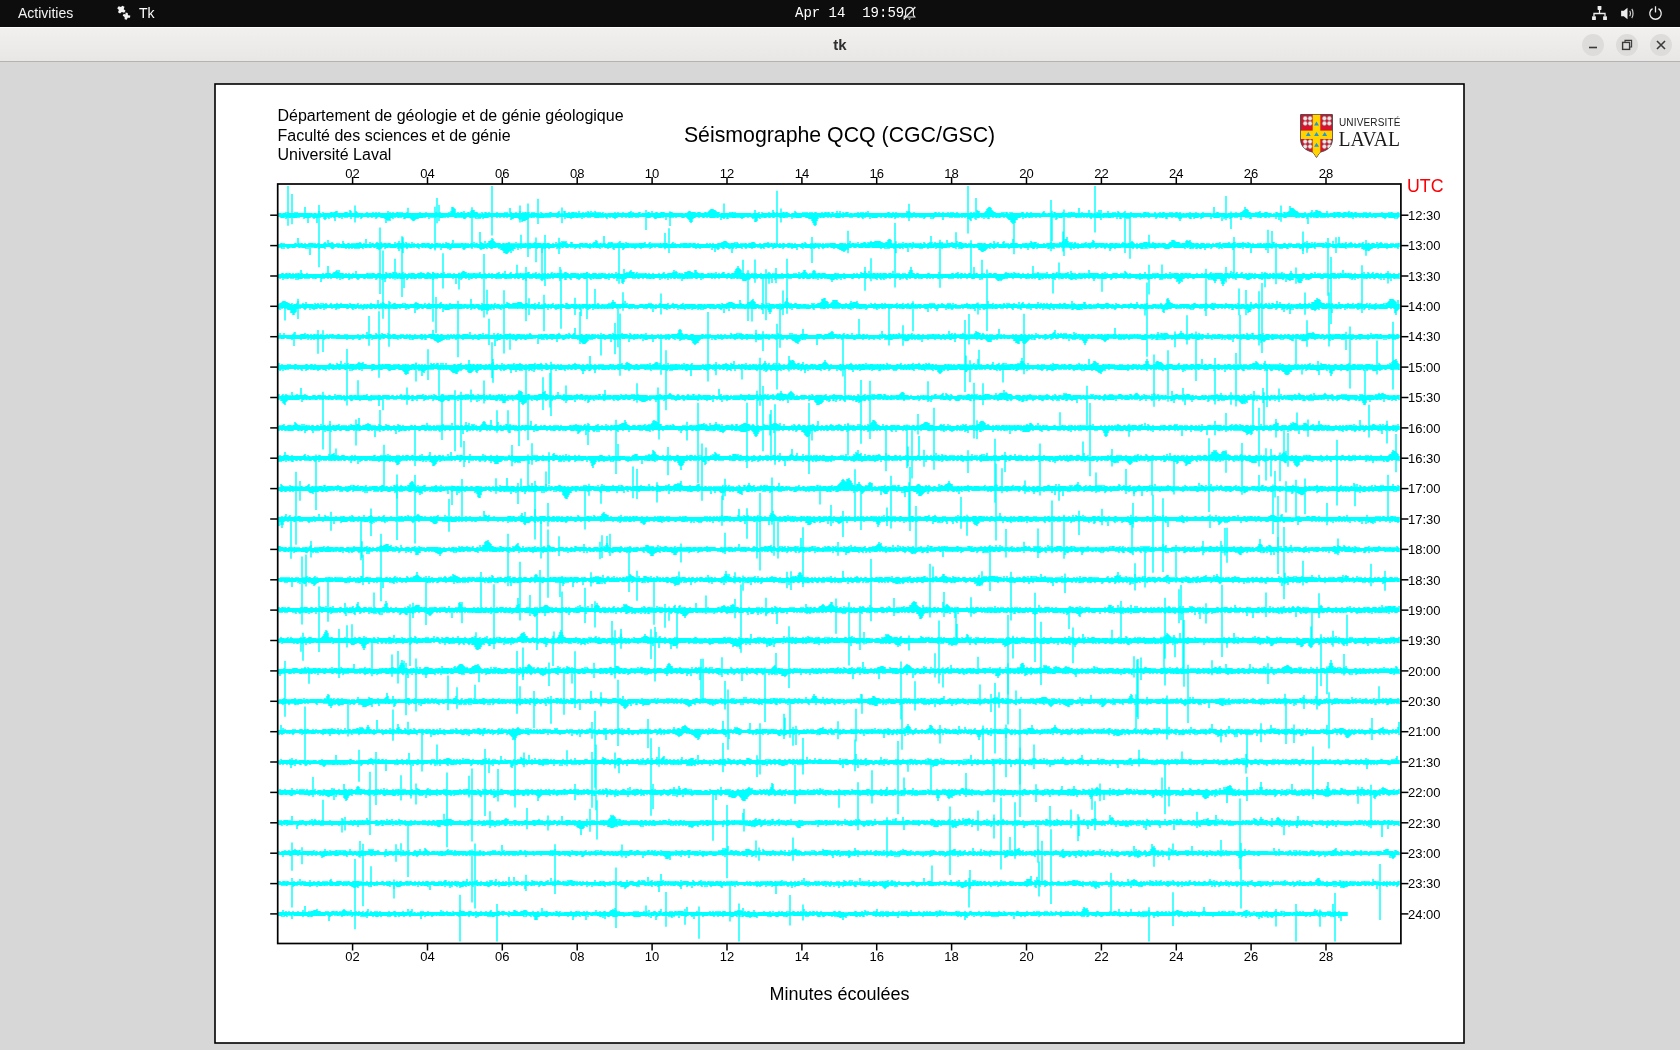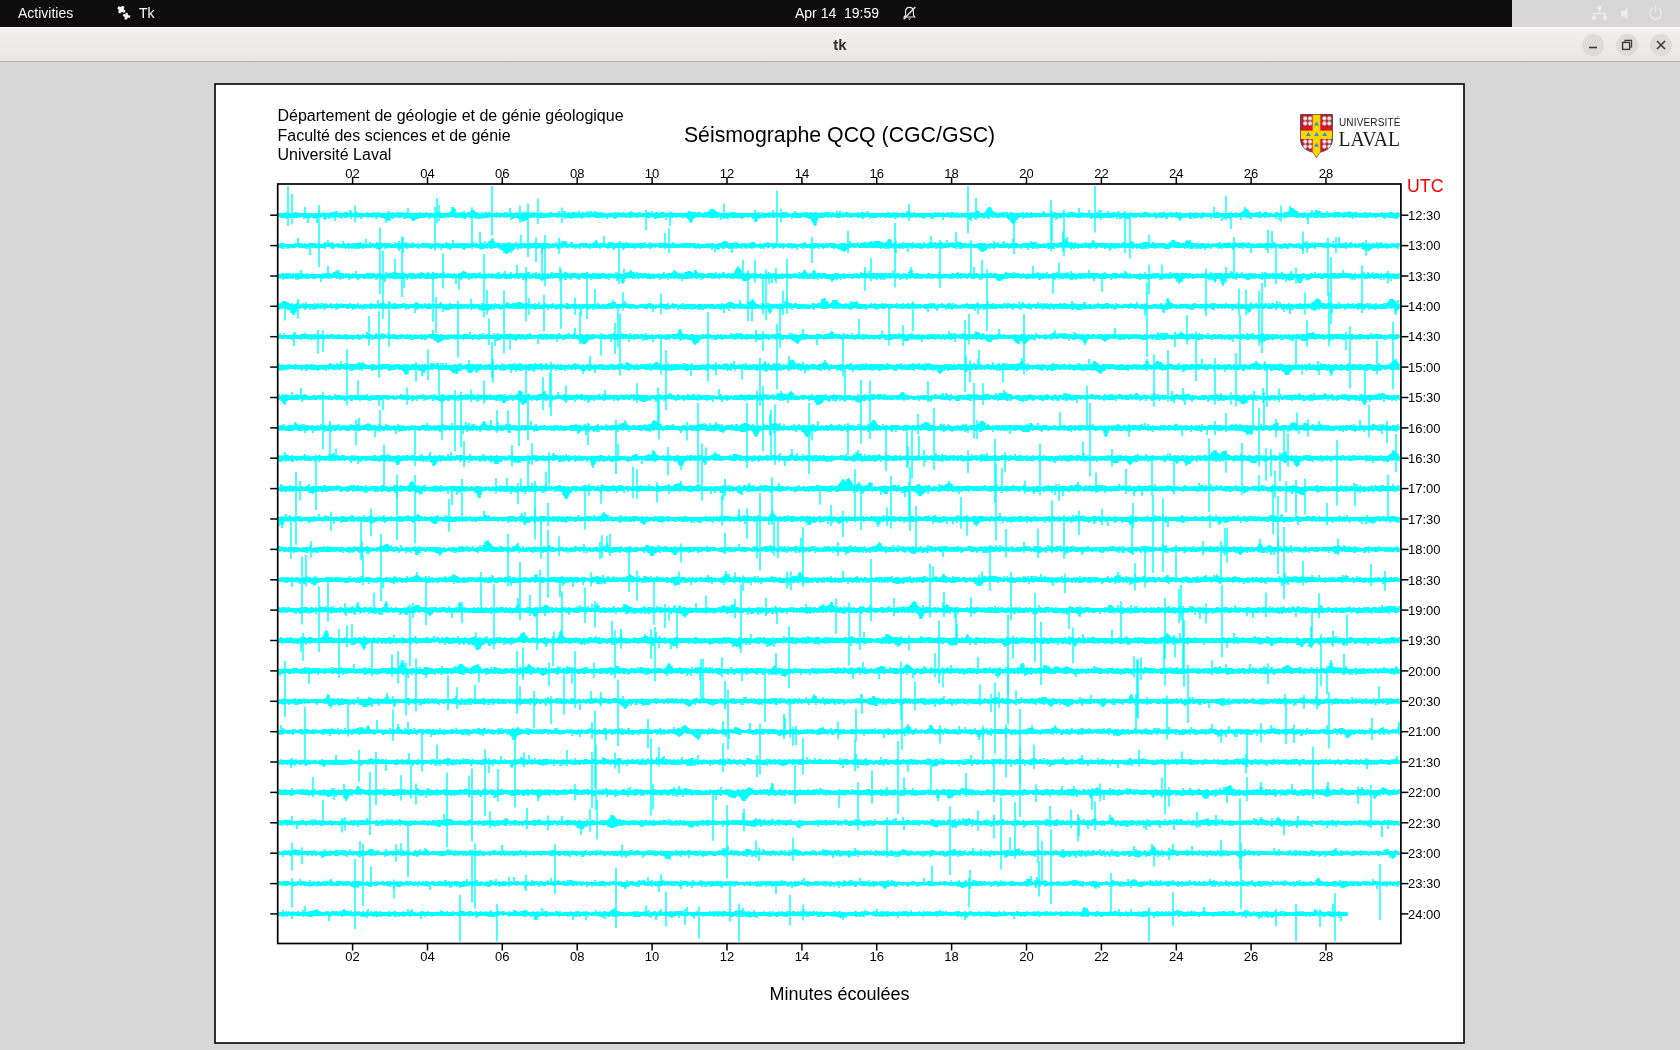--- a/index.html
+++ b/index.html
@@ -1,17 +1,17 @@
 <!DOCTYPE html>
 <html><head><meta charset="utf-8"><title>tk</title><style>
 html,body{margin:0;padding:0;width:1680px;height:1050px;overflow:hidden;background:#d8d7d7;font-family:"Liberation Sans",sans-serif;}
-#topbar{position:absolute;left:0;top:0;width:1512px;height:27px;background:#0d0d0d;color:#f3f3f3;}
+#topbar{position:absolute;left:0;top:0;width:1680px;height:27px;background:#0d0d0d;color:#f3f3f3;}
 #topbar .act{position:absolute;left:18px;top:5px;font-size:14px;}
 #topbar .tkapp{position:absolute;left:116px;top:5px;font-size:14px;color:#fff;}
-#topbar .clock{position:absolute;left:795px;top:5px;font-size:14px;color:#fff;}
+#topbar .clock{position:absolute;left:795px;top:5px;font-size:14px;color:#fff;font-family:Liberation Mono, monospace;}
 #titlebar{position:absolute;left:0;top:27px;width:1680px;height:35px;background:linear-gradient(#f1f0ef,#e9e7e5);border-top:1px solid #fdfdfd;border-bottom:1px solid #b5b3b1;box-sizing:border-box;}
 #titlebar .t{position:absolute;left:0;width:100%;text-align:center;top:8px;font-size:15px;font-weight:bold;color:#2e2e2e;}
 .wbtn{position:absolute;top:6px;width:22px;height:22px;border-radius:50%;background:#dedcda;}
 </style></head>
 <body>
 <svg width="1680" height="1050" viewBox="0 0 1680 1050" style="position:absolute;left:0;top:0">
     <rect x="215" y="84" width="1249" height="959" fill="#ffffff" stroke="#000000" stroke-width="1.6"></rect>
     <g stroke="#00ffff" fill="none">
       <path stroke-width="1.5" d="M279 213V217m1 -4v4m1 -4v5m1 -4v4m1 -5v5m1 -5v5m1 -5v4m1 -5v7m1 -5v4m1 -6v5m1 -4v5m1 -5v5m1 -5v5m1 -5v4m1 -4v5m1 -5v5m1 -6v6m1 -5v5m1 -6v6m1 -5v4m1 -4v5m1 -5v4m1 -4v4m1 -4v4m1 -4v4m1 -4v6m1 -12v11m1 -5v5m1 -5v5m1 -5v10m1 -10v5m1 -5v5m1 -5v4m1 -4v4m1 -3v4m1 -5v6m1 -6v5m1 -5v5m1 -4v9m1 -10v5m1 -7v6m1 -4v5m1 -5v4m1 -3v3m1 -5v5m1 -4v6m1 -6v7m1 -7v6m1 -6v4m1 -4v5m1 -5v6m1 -6v4m1 -5v6m1 -6v5m1 -4v4m1 -5v6m1 -6v9m1 -10v6m1 -6v6m1 -4v4m1 -4v5m1 -5v5m1 -5v4m1 -4v6m1 -6v4m1 -4v4m1 -5v6m1 -6v5m1 -5v6m1 -5v4m1 -4v4m1 -7v7m1 -6v8m1 -6v4m1 -4v4m1 -4v4m1 -4v4m1 -6v7m1 -6v5m1 -4v5m1 -5v4m1 -4v4m1 -4v6m1 -6v5m1 -5v4m1 -3v3m1 -4v4m1 -4v4m1 -5v5m1 -4v5m1 -5v4m1 -4v4m1 -4v4m1 -4v5m1 -6v5m1 -4v4m1 -4v4m1 -5v7m1 -6v5m1 -5v4m1 -5v5m1 -4v4m1 -4v5m1 -5v5m1 -5v5m1 -5v5m1 -5v6m1 -6v10m1 -10v7m1 -9v10m1 -8v7m1 -8v9m1 -8v5m1 -5v5m1 -6v7m1 -6v4m1 -4v5m1 -5v4m1 -5v5m1 -5v6m1 -5v5m1 -6v5m1 -4v5m1 -6v5m1 -4v4m1 -4v6m1 -6v6m1 -6v5m1 -6v6m1 -5v5m1 -5v5m1 -5v5m1 -5v6m1 -6v7m1 -7v8m1 -8v8m1 -8v7m1 -7v6m1 -6v6m1 -6v6m1 -6v5m1 -6v6m1 -5v5m1 -5v5m1 -5v5m1 -5v4m1 -4v5m1 -6v5m1 -4v4m1 -4v4m1 -4v6m1 -6v4m1 -4v5m1 -5v4m1 -4v5m1 -5v4m1 -4v5m1 -6v5m1 -4v4m1 -4v4m1 -4v4m1 -5v6m1 -5v5m1 -5v5m1 -5v5m1 -5v4m1 -4v5m1 -5v4m1 -4v4m1 -4v5m1 -6v5m1 -4v4m1 -6v6m1 -10v10m1 -10v10m1 -9v9m1 -8v9m1 -5v5m1 -5v5m1 -6v5m1 -4v5m1 -5v4m1 -5v6m1 -6v5m1 -4v5m1 -7v8m1 -6v6m1 -6v5m1 -5v4m1 -5v5m1 -5v5m1 -4v5m1 -7v7m1 -8v7m1 -7v8m1 -8v7m1 -5v6m1 -6v7m1 -7v5m1 -4v6m1 -5v4m1 -5v6m1 -5v4m1 -6v5m1 -4v6m1 -5v4m1 -6v6m1 -6v6m1 -5v5m1 -5v5m1 -6v5m1 -4v4m1 -4v4m1 -4v5m1 -5v4m1 -4v4m1 -4v4m1 -4v4m1 -5v6m1 -5v4m1 -4v4m1 -4v5m1 -5v4m1 -4v4m1 -4v4m1 -4v5m1 -6v5m1 -4v4m1 -5v6m1 -5v4m1 -3v3m1 -9v9m1 -5v8m1 -7v6m1 -6v6m1 -6v5m1 -5v5m1 -6v6m1 -5v5m1 -5v5m1 -5v6m1 -8v9m1 -7v6m1 -6v9m1 -10v9m1 -8v8m1 -9v9m1 -9v8m1 -7v7m1 -8v7m1 -7v6m1 -4v3m1 -4v5m1 -6v6m1 -5v4m1 -5v6m1 -5v4m1 -4v4m1 -4v5m1 -5v4m1 -4v5m1 -4v4m1 -6v6m1 -5v5m1 -5v5m1 -4v4m1 -5v4m1 -4v5m1 -5v4m1 -4v5m1 -5v4m1 -5v6m1 -6v5m1 -4v4m1 -4v4m1 -4v4m1 -4v4m1 -4v4m1 -4v5m1 -6v6m1 -7v6m1 -4v4m1 -3v3m1 -4v4m1 -3v3m1 -6v6m1 -6v8m1 -6v4m1 -4v5m1 -5v5m1 -6v6m1 -5v5m1 -5v6m1 -7v6m1 -6v6m1 -6v6m1 -5v4m1 -5v6m1 -5v5m1 -5v5m1 -7v6m1 -4v5m1 -5v4m1 -4v6m1 -7v5m1 -4v5m1 -5v4m1 -5v5m1 -4v4m1 -6v7m1 -6v5m1 -4v5m1 -7v6m1 -4v4m1 -5v5m1 -4v4m1 -6v7m1 -6v6m1 -5v5m1 -6v6m1 -5v5m1 -6v5m1 -4v5m1 -5v4m1 -5v6m1 -4v3m1 -4v4m1 -4v5m1 -4v5m1 -6v4m1 -4v4m1 -4v5m1 -5v4m1 -4v4m1 -4v5m1 -5v5m1 -6v7m1 -6v5m1 -5v5m1 -6v5m1 -4v4m1 -4v4m1 -4v4m1 -4v5m1 -6v5m1 -4v4m1 -4v4m1 -4v5m1 -5v4m1 -4v4m1 -5v6m1 -6v6m1 -7v6m1 -4v5m1 -6v5m1 -4v4m1 -4v4m1 -4v5m1 -5v4m1 -4v5m1 -6v5m1 -5v5m1 -3v3m1 -4v4m1 -4v4m1 -4v4m1 -4v4m1 -4v4m1 -4v5m1 -6v6m1 -6v6m1 -5v5m1 -5v4m1 -6v6m1 -4v4m1 -4v5m1 -5v6m1 -7v7m1 -7v6m1 -5v5m1 -5v5m1 -5v5m1 -6v6m1 -6v5m1 -5v6m1 -6v5m1 -4v4m1 -4v7m1 -7v4m1 -4v4m1 -4v4m1 -5v6m1 -6v6m1 -6v5m1 -4v5m1 -5v4m1 -4v4m1 -4v5m1 -5v4m1 -4v4m1 -4v4m1 -4v4m1 -4v4m1 -4v5m1 -5v5m1 -4v4m1 -5v4m1 -4v4m1 -4v5m1 -6v7m1 -8v9m1 -9v11m1 -10v11m1 -11v10m1 -10v7m1 -7v6m1 -6v6m1 -5v4m1 -4v4m1 -5v5m1 -5v6m1 -6v5m1 -4v4m1 -4v4m1 -4v5m1 -5v5m1 -6v5m1 -5v5m1 -4v5m1 -6v5m1 -6v6m1 -7v8m1 -9v9m1 -9v9m1 -9v9m1 -8v8m1 -8v8m1 -7v6m1 -5v6m1 -6v6m1 -6v5m1 -3v3m1 -4v7m1 -7v5m1 -5v5m1 -5v6m1 -6v5m1 -5v4m1 -4v6m1 -6v6m1 -6v4m1 -5v6m1 -5v4m1 -5v6m1 -6v6m1 -5v5m1 -6v6m1 -5v5m1 -5v4m1 -4v5m1 -5v4m1 -4v5m1 -5v5m1 -5v6m1 -6v5m1 -5v5m1 -5v4m1 -4v4m1 -4v4m1 -4v5m1 -5v4m1 -4v4m1 -4v4m1 -3v4m1 -5v6m1 -6v5m1 -8v12m1 -9v9m1 -9v8m1 -8v5m1 -6v6m1 -4v5m1 -5v3m1 -5v6m1 -5v4m1 -4v5m1 -5v5m1 -5v5m1 -5v4m1 -4v4m1 -5v6m1 -5v5m1 -5v4m1 -4v4m1 -7v8m1 -6v6m1 -5v4m1 -4v4m1 -5v5m1 -4v4m1 -4v4m1 -4v5m1 -5v5m1 -5v4m1 -5v6m1 -6v6m1 -5v5m1 -6v5m1 -5v6m1 -5v4m1 -4v4m1 -3v3m1 -3v3m1 -4v6m1 -6v4m1 -4v5m1 -7v6m1 -5v6m1 -5v5m1 -5v5m1 -5v5m1 -5v5m1 -5v5m1 -5v4m1 -5v5m1 -4v4m1 -5v5m1 -4v5m1 -6v6m1 -5v5m1 -5v6m1 -7v7m1 -6v6m1 -7v9m1 -8v10m1 -10v12m1 -13v14m1 -14v13m1 -12v8m1 -8v6m1 -6v4m1 -4v5m1 -5v5m1 -6v5m1 -4v5m1 -5v5m1 -6v5m1 -5v5m1 -4v4m1 -5v6m1 -6v5m1 -4v4m1 -3v4m1 -6v5m1 -5v5m1 -3v3m1 -4v4m1 -4v5m1 -7v7m1 -5v5m1 -5v5m1 -7v7m1 -5v4m1 -3v3m1 -5v6m1 -5v4m1 -4v4m1 -5v5m1 -5v5m1 -5v5m1 -3v3m1 -4v5m1 -5v4m1 -4v5m1 -4v3m1 -4v4m1 -4v4m1 -4v4m1 -4v4m1 -5v6m1 -5v5m1 -5v4m1 -5v5m1 -4v5m1 -6v7m1 -6v4m1 -4v5m1 -6v5m1 -4v4m1 -6v6m1 -4v4m1 -4v6m1 -6v4m1 -4v5m1 -5v5m1 -5v5m1 -5v5m1 -5v5m1 -5v5m1 -5v4m1 -4v4m1 -4v4m1 -4v5m1 -5v4m1 -4v4m1 -4v4m1 -4v5m1 -5v5m1 -5v4m1 -5v5m1 -5v6m1 -5v4m1 -4v5m1 -5v5m1 -6v5m1 -4v4m1 -4v6m1 -7v6m1 -5v4m1 -4v5m1 -5v4m1 -4v4m1 -4v4m1 -4v5m1 -5v4m1 -4v5m1 -5v4m1 -4v4m1 -6v7m1 -6v5m1 -6v7m1 -6v6m1 -5v4m1 -4v5m1 -5v4m1 -5v5m1 -4v4m1 -4v5m1 -5v4m1 -4v4m1 -4v4m1 -4v5m1 -5v4m1 -4v5m1 -5v4m1 -4v6m1 -6v5m1 -5v4m1 -4v4m1 -4v4m1 -4v4m1 -4v4m1 -4v6m1 -6v4m1 -4v6m1 -6v5m1 -6v5m1 -5v5m1 -4v4m1 -4v4m1 -5v5m1 -4v4m1 -4v4m1 -4v4m1 -5v8m1 -7v4m1 -4v4m1 -4v4m1 -4v4m1 -5v5m1 -4v4m1 -4v5m1 -6v5m1 -4v5m1 -6v5m1 -4v4m1 -4v5m1 -5v4m1 -5v6m1 -5v4m1 -4v5m1 -4v3m1 -4v4m1 -4v5m1 -5v4m1 -4v4m1 -4v5m1 -5v4m1 -4v4m1 -4v6m1 -6v6m1 -6v7m1 -8v9m1 -8v5m1 -5v5m1 -6v5m1 -4v6m1 -6v4m1 -7v8m1 -7v7m1 -7v7m1 -5v4m1 -4v4m1 -4v5m1 -5v4m1 -4v6m1 -7v5m1 -6v7m1 -9v8m1 -9v11m1 -12v12m1 -12v10m1 -9v9m1 -7v7m1 -6v7m1 -6v5m1 -5v5m1 -4v5m1 -5v5m1 -5v4m1 -4v5m1 -5v5m1 -5v4m1 -5v5m1 -4v4m1 -5v6m1 -4v3m1 -5v5m1 -5v6m1 -5v6m1 -5v6m1 -8v8m1 -7v9m1 -10v11m1 -10v11m1 -11v10m1 -10v10m1 -10v7m1 -7v7m1 -7v5m1 -5v5m1 -5v5m1 -5v4m1 -5v5m1 -5v7m1 -6v4m1 -3v4m1 -5v5m1 -6v5m1 -4v4m1 -4v5m1 -5v5m1 -6v5m1 -4v5m1 -5v4m1 -4v4m1 -4v4m1 -4v5m1 -5v4m1 -4v4m1 -4v4m1 -4v5m1 -4v3m1 -4v4m1 -5v5m1 -6v6m1 -4v4m1 -4v4m1 -3v3m1 -4v4m1 -4v4m1 -4v4m1 -4v4m1 -4v5m1 -4v3m1 -5v6m1 -6v5m1 -4v7m1 -7v6m1 -6v4m1 -4v5m1 -5v5m1 -5v5m1 -5v5m1 -6v5m1 -4v4m1 -4v4m1 -4v4m1 -4v4m1 -4v5m1 -6v5m1 -4v5m1 -6v5m1 -5v5m1 -4v4m1 -5v5m1 -4v4m1 -4v5m1 -5v5m1 -5v4m1 -9v10m1 -5v4m1 -4v5m1 -6v5m1 -4v4m1 -4v5m1 -5v4m1 -4v4m1 -4v5m1 -5v4m1 -7v7m1 -4v5m1 -5v6m1 -6v5m1 -4v3m1 -4v5m1 -5v4m1 -3v4m1 -6v6m1 -5v5m1 -8v8m1 -5v5m1 -8v10m1 -6v3m1 -4v5m1 -5v5m1 -5v4m1 -4v5m1 -5v4m1 -6v7m1 -5v5m1 -5v5m1 -5v5m1 -5v4m1 -5v6m1 -5v4m1 -5v5m1 -4v4m1 -4v6m1 -8v6m1 -5v5m1 -4v6m1 -6v6m1 -6v4m1 -4v5m1 -6v5m1 -4v5m1 -5v5m1 -5v6m1 -6v5m1 -5v6m1 -6v5m1 -6v5m1 -4v4m1 -4v4m1 -4v5m1 -5v4m1 -4v5m1 -5v4m1 -4v4m1 -4v4m1 -4v4m1 -4v5m1 -4v3m1 -4v4m1 -5v6m1 -6v5m1 -5v5m1 -4v4m1 -5v5m1 -4v5m1 -5v4m1 -3v3m1 -4v4m1 -3v3m1 -4v4m1 -5v5m1 -4v6m1 -5v4m1 -5v4m1 -4v4m1 -5v6m1 -5v4m1 -4v5m1 -6v6m1 -6v5m1 -4v4m1 -4v6m1 -6v6m1 -6v4m1 -4v4m1 -5v5m1 -4v4m1 -5v6m1 -5v4m1 -4v4m1 -4v4m1 -5v6m1 -6v5m1 -4v5m1 -5v6m1 -7v9m1 -8v6m1 -5v4m1 -5v4m1 -4v5m1 -4v3m1 -4v5m1 -5v4m1 -4v4m1 -4v5m1 -6v7m1 -6v6m1 -6v4m1 -4v4m1 -4v6m1 -6v5m1 -6v6m1 -5v5m1 -5v5m1 -5v4m1 -3v3m1 -4v6m1 -6v5m1 -6v6m1 -5v4m1 -4v4m1 -4v4m1 -4v4m1 -4v4m1 -4v4m1 -4v4m1 -4v6m1 -5v3m1 -4v4m1 -10v11m1 -5v5m1 -5v5m1 -6v6m1 -6v6m1 -5v5m1 -5v4m1 -4v4m1 -4v8m1 -8v4m1 -4v6m1 -6v5m1 -5v5m1 -4v4m1 -5v5m1 -5v4m1 -4v6m1 -6v5m1 -5v5m1 -5v4m1 -4v4m1 -4v5m1 -6v5m1 -4v5m1 -5v4m1 -4v4m1 -4v4m1 -5v8m1 -8v5m1 -6v6m1 -7v7m1 -10v10m1 -8v9m1 -9v8m1 -7v8m1 -6v5m1 -5v7m1 -6v6m1 -6v4m1 -4v4m1 -4v4m1 -4v4m1 -5v5m1 -4v4m1 -5v6m1 -6v5m1 -6v7m1 -5v5m1 -5v4m1 -4v4m1 -4v4m1 -5v6m1 -6v6m1 -6v5m1 -4v4m1 -4v5m1 -5v4m1 -4v4m1 -3v3m1 -3v3m1 -4v4m1 -3v3m1 -5v7m1 -7v5m1 -4v4m1 -4v7m1 -7v4m1 -4v4m1 -4v4m1 -3v3m1 -5v6m1 -6v6m1 -5v5m1 -6v5m1 -5v5m1 -6v6m1 -11v11m1 -9v9m1 -9v9m1 -9v9m1 -8v8m1 -7v7m1 -6v7m1 -7v7m1 -6v5m1 -4v5m1 -5v4m1 -4v4m1 -4v5m1 -5v5m1 -5v5m1 -6v5m1 -4v4m1 -3v5m1 -6v11m1 -11v4m1 -4v4m1 -5v6m1 -8v7m1 -4v4m1 -5v6m1 -6v5m1 -7v8m1 -8v8m1 -7v7m1 -7v6m1 -6v6m1 -5v6m1 -5v4m1 -4v5m1 -5v4m1 -4v5m1 -5v4m1 -6v6m1 -4v5m1 -4v3m1 -4v4m1 -4v4m1 -4v4m1 -4v4m1 -5v6m1 -6v6m1 -5v4m1 -5v5m1 -5v5m1 -5v6m1 -6v5m1 -4v4m1 -4v4m1 -4v5m1 -6v6m1 -6v5m1 -5v5m1 -4v4m1 -5v5m1 -6v7m1 -5v4m1 -5v6m1 -6v5m1 -4v6m1 -6v4m1 -5v5m1 -5v6m1 -5v4m1 -4v4m1 -4v4m1 -4v5m1 -5v4m1 -4v4m1 -4v5m1 -6v5m1 -4v4m1 -5v6m1 -5v5m1 -5v5m1 -5v4m1 -5v5m1 -4v4m1 -3v4m1 -5v4m1 -4v4m1 -4v5m1 -5v5m1 -5v4m1 -4v4m1 -4v4m1 -4v4m1 -4v4m1 -5v5m1 -4v5m1 -5v5m1 -5v6m1 -6v5m1 -5v4m1 -4v4m1 -5v6m1 -5v5m1 -6v6m1 -6v6m1 -5v5m1 -5v5m1 -5v6m1 -6v4m1 -4v6m1 -7v6m1 -5v4"></path>
       <path stroke-width="1.5" d="M279 244V248m1 -4v3m1 -4v5m1 -5v6m1 -5v3m1 -4v6m1 -5v3m1 -3v3m1 -3v4m1 -4v5m1 -5v4m1 -4v4m1 -4v3m1 -3v4m1 -4v4m1 -4v4m1 -5v5m1 -5v4m1 -3v3m1 -9v9m1 -4v5m1 -4v4m1 -5v4m1 -4v5m1 -4v4m1 -4v4m1 -5v5m1 -4v5m1 -5v3m1 -3v5m1 -6v4m1 -4v12m1 -12v4m1 -4v5m1 -5v4m1 -3v4m1 -5v5m1 -4v4m1 -4v4m1 -5v4m1 -4v6m1 -5v4m1 -4v4m1 -4v4m1 -4v4m1 -5v5m1 -6v7m1 -6v4m1 -3v3m1 -7v7m1 -4v4m1 -4v4m1 -4v5m1 -6v7m1 -6v6m1 -5v4m1 -4v3m1 -3v3m1 -4v4m1 -3v4m1 -5v5m1 -4v3m1 -3v4m1 -4v4m1 -7v7m1 -5v5m1 -4v4m1 -4v5m1 -5v4m1 -5v5m1 -5v6m1 -5v4m1 -4v4m1 -5v6m1 -5v4m1 -5v5m1 -4v5m1 -6v5m1 -5v6m1 -6v5m1 -5v6m1 -7v6m1 -5v5m1 -4v4m1 -4v5m1 -6v4m1 -3v4m1 -9v9m1 -4v4m1 -4v3m1 -3v4m1 -6v6m1 -4v4m1 -5v4m1 -4v4m1 -3v4m1 -4v4m1 -5v4m1 -5v7m1 -6v6m1 -6v7m1 -6v5m1 -7v7m1 -6v5m1 -4v3m1 -4v4m1 -4v6m1 -6v5m1 -4v4m1 -5v5m1 -5v4m1 -4v5m1 -4v4m1 -4v4m1 -4v4m1 -4v4m1 -6v6m1 -4v4m1 -5v4m1 -4v6m1 -8v10m1 -8v5m1 -5v6m1 -6v6m1 -7v5m1 -4v5m1 -4v3m1 -5v6m1 -5v6m1 -5v4m1 -5v4m1 -3v4m1 -4v4m1 -6v6m1 -4v3m1 -4v5m1 -4v3m1 -3v3m1 -3v4m1 -5v5m1 -4v5m1 -5v3m1 -3v3m1 -4v5m1 -5v5m1 -5v4m1 -4v5m1 -4v4m1 -5v4m1 -4v5m1 -5v5m1 -4v5m1 -5v5m1 -6v5m1 -4v4m1 -4v3m1 -3v5m1 -6v4m1 -4v5m1 -5v4m1 -3v4m1 -5v4m1 -3v6m1 -6v4m1 -5v5m1 -4v4m1 -4v4m1 -6v6m1 -5v5m1 -5v6m1 -6v5m1 -4v6m1 -6v5m1 -6v5m1 -8v8m1 -4v4m1 -5v5m1 -4v4m1 -5v5m1 -4v4m1 -5v5m1 -4v4m1 -5v5m1 -5v4m1 -4v6m1 -5v6m1 -7v6m1 -6v5m1 -4v4m1 -5v5m1 -4v4m1 -4v3m1 -4v5m1 -5v5m1 -4v3m1 -5v5m1 -3v4m1 -5v4m1 -4v5m1 -4v4m1 -4v4m1 -16v17m1 -7v8m1 -7v6m1 -6v6m1 -5v5m1 -8v7m1 -4v4m1 -5v6m1 -6v4m1 -6v7m1 -7v7m1 -8v9m1 -11v11m1 -10v9m1 -7v7m1 -6v6m1 -5v5m1 -5v4m1 -4v5m1 -5v6m1 -6v5m1 -4v6m1 -6v6m1 -7v8m1 -8v10m1 -9v9m1 -10v11m1 -11v11m1 -11v10m1 -11v10m1 -9v8m1 -7v9m1 -10v7m1 -6v7m1 -8v6m1 -5v5m1 -7v5m1 -3v4m1 -5v7m1 -6v4m1 -5v5m1 -5v4m1 -3v4m1 -5v5m1 -4v4m1 -5v5m1 -5v5m1 -4v3m1 -4v6m1 -6v5m1 -5v6m1 -6v5m1 -4v4m1 -5v5m1 -5v5m1 -6v6m1 -5v5m1 -5v6m1 -6v5m1 -5v5m1 -5v5m1 -5v5m1 -4v9m1 -10v6m1 -6v5m1 -5v6m1 -5v4m1 -5v5m1 -5v5m1 -5v6m1 -5v4m1 -4v4m1 -4v4m1 -5v5m1 -4v4m1 -4v3m1 -5v5m1 -3v5m1 -6v5m1 -4v4m1 -6v7m1 -6v4m1 -6v7m1 -6v6m1 -7v6m1 -5v5m1 -6v7m1 -5v5m1 -4v4m1 -4v3m1 -3v3m1 -5v6m1 -6v5m1 -3v4m1 -4v3m1 -3v5m1 -5v4m1 -4v4m1 -4v3m1 -3v4m1 -5v6m1 -6v4m1 -4v4m1 -4v5m1 -4v3m1 -4v5m1 -5v4m1 -4v5m1 -4v4m1 -4v4m1 -5v6m1 -5v4m1 -4v3m1 -4v5m1 -6v6m1 -6v5m1 -7v8m1 -7v7m1 -5v5m1 -4v4m1 -5v6m1 -6v4m1 -3v4m1 -5v4m1 -11v11m1 -4v5m1 -4v4m1 -4v4m1 -5v6m1 -7v6m1 -5v5m1 -6v6m1 -6v5m1 -4v6m1 -5v6m1 -7v5m1 -4v4m1 -5v5m1 -5v5m1 -4v4m1 -7v7m1 -5v5m1 -5v5m1 -5v7m1 -7v6m1 -5v4m1 -6v6m1 -5v5m1 -5v5m1 -5v5m1 -4v3m1 -4v5m1 -4v4m1 -5v5m1 -4v4m1 -5v6m1 -5v4m1 -5v5m1 -4v3m1 -4v5m1 -5v5m1 -5v6m1 -6v5m1 -5v5m1 -5v5m1 -6v5m1 -3v4m1 -4v3m1 -3v4m1 -5v4m1 -5v7m1 -5v4m1 -5v5m1 -4v3m1 -4v4m1 -3v4m1 -5v4m1 -3v3m1 -4v4m1 -3v4m1 -5v5m1 -5v5m1 -4v4m1 -5v4m1 -4v5m1 -5v5m1 -5v5m1 -5v5m1 -4v4m1 -4v3m1 -3v4m1 -4v4m1 -5v5m1 -6v6m1 -4v4m1 -5v5m1 -4v4m1 -4v4m1 -4v3m1 -3v4m1 -4v4m1 -5v5m1 -4v3m1 -4v5m1 -5v5m1 -5v5m1 -5v5m1 -5v5m1 -4v4m1 -5v5m1 -5v5m1 -5v4m1 -3v3m1 -4v5m1 -5v5m1 -5v5m1 -4v5m1 -5v4m1 -5v5m1 -4v4m1 -4v5m1 -5v4m1 -4v4m1 -4v4m1 -4v4m1 -4v4m1 -4v4m1 -5v5m1 -4v4m1 -4v4m1 -5v5m1 -4v3m1 -3v6m1 -7v5m1 -4v4m1 -4v8m1 -8v4m1 -4v5m1 -6v7m1 -7v6m1 -6v4m1 -4v5m1 -6v6m1 -6v7m1 -8v8m1 -8v6m1 -6v7m1 -6v6m1 -5v5m1 -5v6m1 -5v5m1 -6v5m1 -5v10m1 -10v6m1 -6v5m1 -6v5m1 -3v5m1 -7v6m1 -5v5m1 -4v4m1 -4v4m1 -5v5m1 -4v5m1 -6v4m1 -3v3m1 -4v5m1 -5v6m1 -5v4m1 -4v3m1 -4v5m1 -5v5m1 -5v5m1 -6v7m1 -7v6m1 -6v6m1 -5v5m1 -4v3m1 -3v3m1 -3v4m1 -4v3m1 -4v5m1 -4v5m1 -5v4m1 -4v4m1 -5v6m1 -6v4m1 -4v4m1 -4v4m1 -5v6m1 -5v5m1 -4v3m1 -4v4m1 -4v4m1 -3v5m1 -6v5m1 -5v5m1 -4v4m1 -5v4m1 -3v3m1 -3v4m1 -5v5m1 -4v4m1 -4v3m1 -4v6m1 -6v5m1 -4v3m1 -3v3m1 -3v3m1 -4v5m1 -5v5m1 -5v4m1 -3v4m1 -5v6m1 -5v4m1 -4v4m1 -5v5m1 -4v4m1 -4v6m1 -6v3m1 -3v3m1 -3v3m1 -3v4m1 -5v5m1 -5v6m1 -5v3m1 -5v6m1 -5v5m1 -4v4m1 -4v4m1 -4v4m1 -4v4m1 -5v6m1 -5v4m1 -5v5m1 -4v5m1 -6v5m1 -5v5m1 -4v3m1 -4v5m1 -4v5m1 -6v4m1 -3v3m1 -3v4m1 -5v6m1 -5v4m1 -4v4m1 -5v4m1 -3v4m1 -5v5m1 -4v3m1 -4v4m1 -4v5m1 -5v5m1 -5v5m1 -5v6m1 -6v5m1 -4v4m1 -4v4m1 -4v5m1 -5v5m1 -6v7m1 -7v7m1 -7v8m1 -8v8m1 -7v8m1 -9v8m1 -7v6m1 -6v5m1 -6v7m1 -7v5m1 -7v7m1 -4v4m1 -5v4m1 -4v4m1 -4v5m1 -4v4m1 -5v5m1 -4v3m1 -5v5m1 -3v4m1 -4v4m1 -5v5m1 -5v5m1 -5v5m1 -6v5m1 -5v6m1 -5v5m1 -4v4m1 -6v6m1 -5v5m1 -6v6m1 -7v6m1 -5v6m1 -6v6m1 -6v6m1 -7v7m1 -7v7m1 -7v7m1 -7v7m1 -7v7m1 -7v7m1 -6v7m1 -7v6m1 -5v5m1 -5v5m1 -5v6m1 -7v5m1 -5v7m1 -9v8m1 -9v10m1 -10v9m1 -8v8m1 -5v5m1 -4v4m1 -5v6m1 -5v4m1 -4v4m1 -4v4m1 -4v4m1 -5v5m1 -4v5m1 -6v5m1 -4v4m1 -6v7m1 -5v3m1 -4v5m1 -5v5m1 -5v5m1 -4v8m1 -9v4m1 -4v5m1 -5v4m1 -3v5m1 -7v6m1 -5v4m1 -3v4m1 -5v5m1 -4v4m1 -5v5m1 -4v4m1 -5v6m1 -6v5m1 -4v5m1 -5v4m1 -6v6m1 -5v5m1 -4v3m1 -3v4m1 -5v6m1 -6v5m1 -6v6m1 -5v5m1 -6v6m1 -4v4m1 -5v5m1 -6v5m1 -4v6m1 -6v5m1 -5v5m1 -5v5m1 -6v6m1 -5v5m1 -6v7m1 -6v5m1 -4v4m1 -5v5m1 -4v4m1 -8v8m1 -5v4m1 -4v5m1 -5v4m1 -4v4m1 -5v5m1 -4v5m1 -5v5m1 -5v5m1 -5v4m1 -6v6m1 -3v3m1 -5v7m1 -7v6m1 -6v7m1 -6v6m1 -6v5m1 -4v4m1 -5v4m1 -4v5m1 -4v4m1 -4v4m1 -5v4m1 -3v4m1 -5v5m1 -4v3m1 -3v4m1 -4v4m1 -4v4m1 -4v3m1 -3v4m1 -5v5m1 -5v7m1 -7v7m1 -7v8m1 -8v9m1 -8v8m1 -9v8m1 -8v8m1 -7v6m1 -6v5m1 -5v4m1 -4v4m1 -5v6m1 -6v4m1 -3v4m1 -4v4m1 -7v8m1 -6v5m1 -4v4m1 -5v4m1 -5v5m1 -3v4m1 -4v4m1 -4v4m1 -4v4m1 -6v6m1 -7v7m1 -4v4m1 -5v5m1 -4v3m1 -4v5m1 -4v5m1 -5v4m1 -5v5m1 -5v5m1 -9v9m1 -5v5m1 -5v5m1 -5v5m1 -5v5m1 -4v4m1 -4v3m1 -3v4m1 -4v5m1 -5v4m1 -5v4m1 -3v4m1 -5v5m1 -5v5m1 -5v5m1 -4v6m1 -7v5m1 -5v4m1 -6v7m1 -6v6m1 -5v6m1 -7v7m1 -7v6m1 -6v5m1 -3v5m1 -6v5m1 -4v4m1 -4v4m1 -4v4m1 -4v4m1 -4v4m1 -5v5m1 -4v4m1 -4v4m1 -5v4m1 -4v6m1 -6v6m1 -6v5m1 -6v6m1 -5v6m1 -6v5m1 -5v6m1 -6v4m1 -3v3m1 -4v5m1 -4v3m1 -4v5m1 -6v5m1 -4v4m1 -5v6m1 -7v6m1 -5v6m1 -9v9m1 -9v8m1 -10v11m1 -7v6m1 -4v5m1 -6v6m1 -5v7m1 -8v6m1 -4v4m1 -5v6m1 -7v6m1 -5v5m1 -4v4m1 -5v6m1 -5v4m1 -4v4m1 -4v4m1 -5v5m1 -4v4m1 -5v5m1 -5v4m1 -5v6m1 -4v3m1 -4v5m1 -5v5m1 -5v6m1 -6v5m1 -6v5m1 -7v8m1 -7v6m1 -4v4m1 -4v6m1 -6v5m1 -5v5m1 -5v4m1 -4v4m1 -4v5m1 -5v5m1 -5v4m1 -4v5m1 -4v5m1 -6v5m1 -5v4m1 -3v4m1 -4v4m1 -5v8m1 -8v6m1 -6v5m1 -5v5m1 -4v4m1 -5v6m1 -6v5m1 -5v5m1 -4v4m1 -5v5m1 -4v4m1 -4v4m1 -5v4m1 -5v6m1 -5v4m1 -4v5m1 -5v5m1 -4v4m1 -5v5m1 -5v5m1 -5v5m1 -6v6m1 -7v7m1 -6v7m1 -6v5m1 -4v3m1 -3v4m1 -5v6m1 -5v4m1 -4v4m1 -5v5m1 -5v6m1 -6v6m1 -6v6m1 -7v5m1 -5v7m1 -7v6m1 -6v7m1 -6v4m1 -5v5m1 -4v5m1 -4v4m1 -5v5m1 -6v6m1 -5v5m1 -5v6m1 -6v5m1 -4v4m1 -5v5m1 -5v5m1 -5v4m1 -3v4m1 -5v4m1 -4v5m1 -5v5m1 -5v6m1 -5v5m1 -5v5m1 -5v5m1 -6v6m1 -7v6m1 -6v6m1 -8v7m1 -7v7m1 -7v8m1 -7v7m1 -6v6m1 -6v6m1 -6v6m1 -6v6m1 -5v5m1 -4v4m1 -5v5m1 -5v5m1 -5v5m1 -5v6m1 -8v6m1 -7v8m1 -7v7m1 -7v6m1 -7v9m1 -7v7m1 -6v5m1 -5v6m1 -6v5m1 -4v3m1 -4v6m1 -6v6m1 -6v5m1 -4v4m1 -4v5m1 -6v6m1 -6v5m1 -5v5m1 -5v5m1 -4v6m1 -6v4m1 -5v5m1 -4v4m1 -5v5m1 -4v3m1 -3v5m1 -5v4m1 -5v4m1 -3v3m1 -3v3m1 -4v4m1 -4v5m1 -5v4m1 -4v6m1 -7v6m1 -4v4m1 -4v5m1 -6v4m1 -4v5m1 -5v5m1 -5v5m1 -5v5m1 -5v5m1 -6v6m1 -5v5m1 -4v4m1 -5v5m1 -5v7m1 -8v6m1 -6v6m1 -4v3m1 -4v4m1 -4v5m1 -5v5m1 -5v5m1 -5v5m1 -5v4m1 -5v7m1 -6v4m1 -4v4m1 -4v5m1 -4v4m1 -6v6m1 -5v5m1 -5v4m1 -3v9m1 -9v4m1 -5v5m1 -4v4m1 -4v4m1 -4v4m1 -4v4m1 -5v5m1 -4v4m1 -5v5m1 -5v5m1 -4v4m1 -4v4m1 -5v5m1 -4v4m1 -5v7m1 -7v5m1 -4v4m1 -5v5m1 -5v5m1 -4v4m1 -4v4m1 -6v5m1 -5v6m1 -4v3m1 -4v5m1 -4v3m1 -3v3m1 -3v4m1 -4v5m1 -5v4m1 -4v5m1 -5v4m1 -5v5m1 -5v5m1 -4v4m1 -4v5m1 -5v5m1 -6v4m1 -3v4m1 -5v4m1 -3v3m1 -3v4m1 -4v4m1 -4v4m1 -4v4m1 -5v5m1 -4v3m1 -4v5m1 -4v5m1 -5v5m1 -5v4m1 -5v8m1 -8v5m1 -6v5m1 -3v4m1 -5v5m1 -5v6m1 -6v5m1 -5v5m1 -4v4m1 -6v6m1 -4v3m1 -4v5m1 -6v7m1 -5v3m1 -4v4m1 -4v4m1 -4v4m1 -4v4m1 -4v4m1 -4v4m1 -4v5m1 -5v5m1 -4v3m1 -5v6m1 -5v5m1 -4v4m1 -5v5m1 -5v4m1 -3v3m1 -3v3m1 -6v7m1 -4v4m1 -4v4m1 -4v4m1 -4v4m1 -5v4m1 -10v11m1 -5v5m1 -4v4m1 -5v5m1 -5v5m1 -4v4m1 -5v5m1 -6v7m1 -5v3m1 -3v4m1 -5v4m1 -4v5m1 -6v5m1 -4v5m1 -4v3m1 -3v3m1 -4v5m1 -4v4m1 -4v4m1 -4v3m1 -4v5m1 -5v4m1 -3v3m1 -4v6m1 -7v7m1 -5v6m1 -6v5m1 -6v8m1 -7v6m1 -7v8m1 -8v8m1 -7v6m1 -6v5m1 -6v6m1 -6v5m1 -5v5m1 -4v4m1 -4v4m1 -6v5m1 -3v5m1 -6v5m1 -5v5m1 -6v6m1 -5v5m1 -4v4m1 -4v4m1 -5v5m1 -4v4m1 -5v6m1 -5v4m1 -4v4m1 -4v4m1 -5v5m1 -4v4m1 -5v4m1 -3v3m1 -3v4m1 -5v4m1 -3v4m1 -5v6m1 -6v4"></path>

